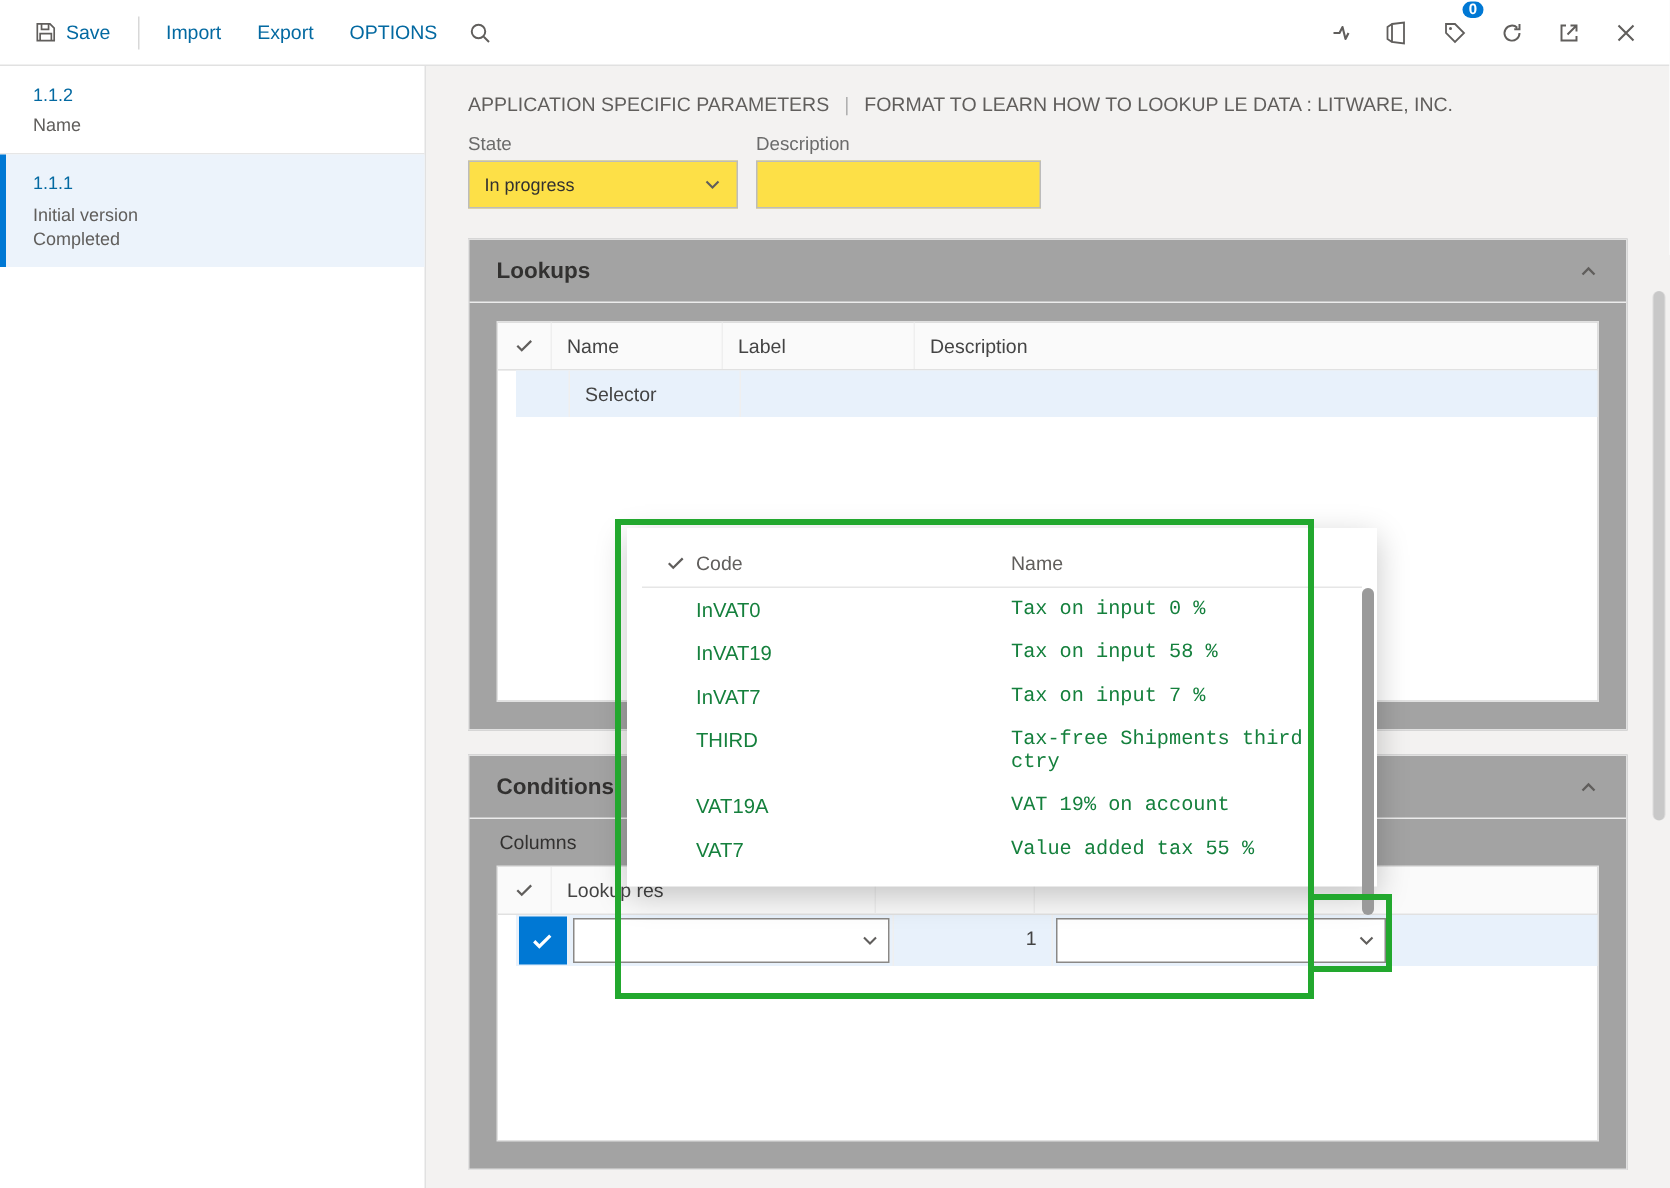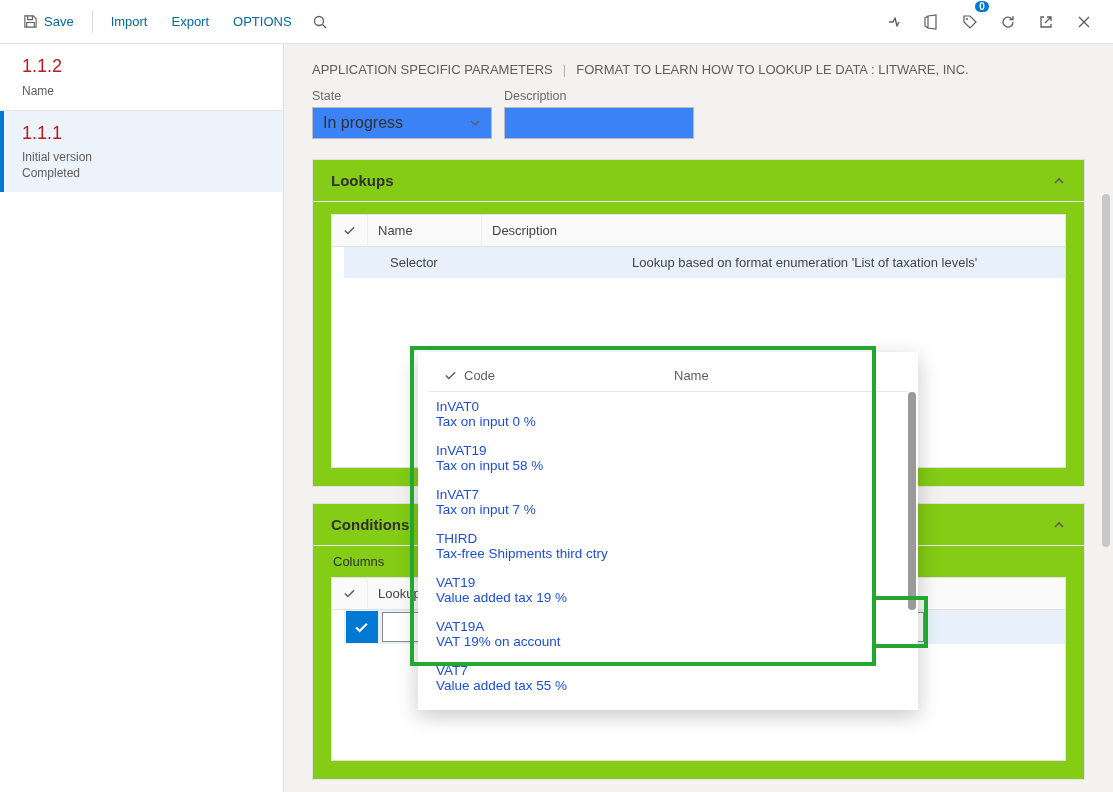--- a/index.html
+++ b/index.html
@@ -63,21 +63,21 @@
   .sidebar {
     width: 284px;
     border-right: 1px solid #e1e1e1;
     background:#fff;
     display:flex; flex-direction:column;
   }
   .side-item {
     padding: 12px 22px 12px 22px;
     cursor:pointer;
   }
-  .side-item .label { font-size:18px; color:#b91c1c; line-height:1.2; font-weight:400; }
+  .side-item .label { font-size:12px; color:#0369a1; line-height:1.2; font-weight:400; }
   .side-item .sub { font-size:12px; color:#605e5c; margin-top:6px; }
   .side-sep { height:1px; background:#e6e6e6; }
   .side-item.selected {
     background:#ecf3fb;
     border-left:4px solid #0078d4;
     padding-left:18px;
   }
 
   .main {
     flex:1;
@@ -117,34 +117,34 @@
   }
   .breadcrumb .sep { color:#b0b0b0; }
   .fields-row {
     display:flex; gap:12px;
     margin-top:12px;
   }
   .field { display:flex; flex-direction:column; gap:4px; }
   .field-label { font-size:12.5px; color:#6b6b6b; }
   .select-box, .text-box {
     height:32px;
-    background:#3b82f6;
+    background:#fde047;
     border:1px solid #bcbcbc;
-    font-size:16px;
+    font-size:12px;
     color:#323130;
     display:flex; align-items:center;
     padding:0 10px;
   }
   .select-box { width:180px; justify-content:space-between; cursor:pointer;}
   .text-box { width:190px; }
 
   
   .panel {
     margin: 16px 28px;
-    background:#84cc16;
+    background:#a3a3a3;
     border:1px solid #e1e1e1;
   }
   .panel-head {
     display:flex; align-items:center; justify-content:space-between;
     padding:12px 18px;
     border-bottom:1px solid #ececec;
     font-size:15px; font-weight:600;
   }
   .panel-body { padding:12px 18px 18px 18px; }
   .panel-toolbar { padding:8px 20px 4px 20px; color:#323130; }
@@ -210,25 +210,25 @@
   .popup .p-head{
     display:flex; padding:4px 8px 8px 8px;
     border-bottom:1px solid #e6e6e6;
     color:#605e5c; font-size:13px;
   }
   .popup .p-head .pchk{ width:28px; display:flex; align-items:center; justify-content:center;}
   .popup .p-head .pcode{ width:210px; }
   .popup .p-head .pname{ flex:1; }
   .popup .p-row{
     display:flex; padding:7px 8px;
-    font-size:13.5px; color:#1d4ed8;flex-direction:column;
+    font-size:13.5px; color:#15803d;
   }
   .popup .p-row .pchk{ width:28px; }
   .popup .p-row .pcode{ width:210px; }
-  .popup .p-row .pname{ flex:1; }
+  .popup .p-row .pname{ flex:1;font-family:Liberation Mono, monospace; }
   .popup-scroll{
     position:absolute;
     right:2px; top:40px;
     width:8px; height:218px;
     background:#e6e6e6; border-radius:4px;
   }
   .popup-scroll .th{
     position:absolute; left:0; width:100%;
     top:0; height:100%;
     background:#9a9a9a; border-radius:4px;
@@ -379,28 +379,28 @@
         </div>
         <div class="panel-body">
           <div class="grid">
             <div class="grid-head">
               <div class="cell chkcol">
                 <svg width="13" height="13" viewBox="0 0 14 14">
                     <path d="M2 7l3.2 3.2L12 3.5" fill="none" stroke="#605e5c" stroke-width="1.6"></path>
                   </svg>
               </div>
               <div class="cell lk-name">Name</div>
+              <div class="cell lk-label">Label</div>
               <div class="cell lk-desc">Description</div>
             </div>
             <div class="grid-body">
               <div class="grid-row sel">
                 <div class="cell chkcol"></div>
                 <div class="cell lk-name">Selector</div>
                 <div class="cell lk-label"></div>
-                <div class="cell lk-desc">Lookup based on format enumeration 'List of taxation levels'</div>
               </div>
             </div>
           </div>
         </div>
       </div>
 
       <div class="panel">
         <div class="panel-head">
           <span>Conditions</span>
           <span>
@@ -491,25 +491,20 @@
         <div class="pcode">InVAT7</div>
         <div class="pname">Tax on input 7 %</div>
       </div>
       <div class="p-row">
         <div class="pchk"></div>
         <div class="pcode">THIRD</div>
         <div class="pname">Tax-free Shipments third ctry</div>
       </div>
       <div class="p-row">
         <div class="pchk"></div>
-        <div class="pcode">VAT19</div>
-        <div class="pname">Value added tax 19 %</div>
-      </div>
-      <div class="p-row">
-        <div class="pchk"></div>
         <div class="pcode">VAT19A</div>
         <div class="pname">VAT 19% on account</div>
       </div>
       <div class="p-row">
         <div class="pchk"></div>
         <div class="pcode">VAT7</div>
         <div class="pname">Value added tax 55 %</div>
       </div>
     </div>
   <div class="popup-scroll">

